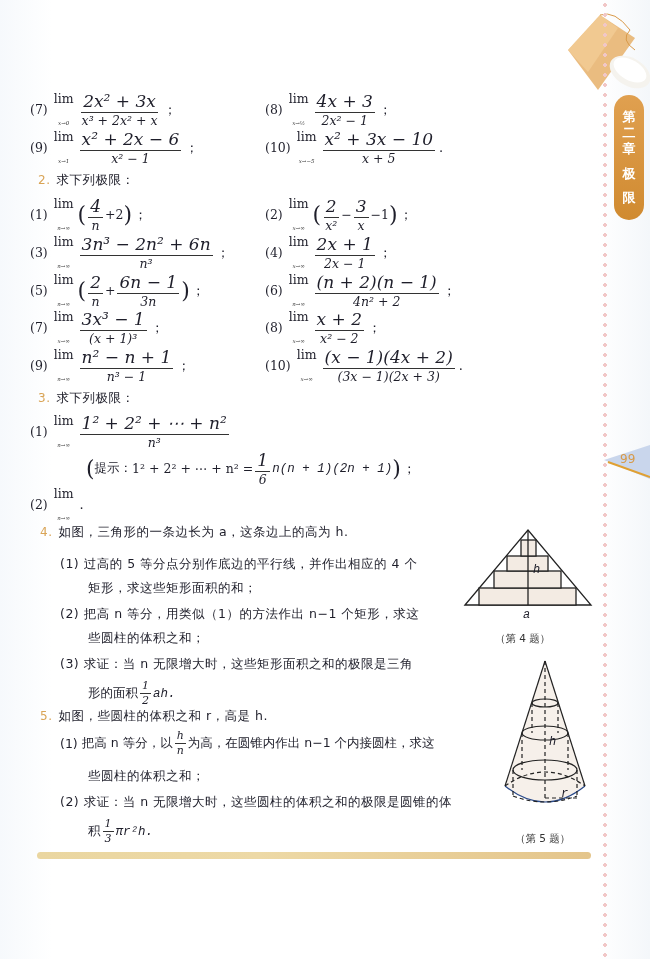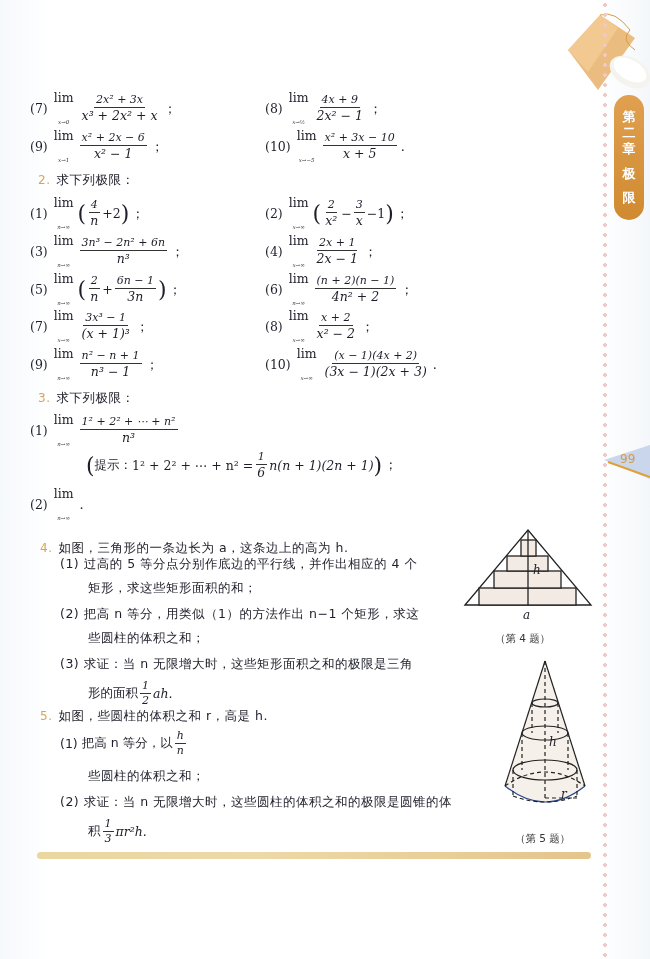--- a/index.html
+++ b/index.html
@@ -6,27 +6,27 @@
   body {
     width:650px; height:959px; position:relative; overflow:hidden;
     background:#fdfeff;
     font-family:"DejaVu Serif", serif;
     color:#1e1e2a;
     font-size:13px;
   }
   .page-bg { position:absolute; inset:0; background:linear-gradient(90deg,#f6f9fc 0%,#ffffff 8%,#ffffff 92%,#f4f7fa 100%); }
   .abs { position:absolute; }
   .math { font-family:"DejaVu Serif", serif; font-size:12.5px; white-space:nowrap; }
-  .math i, .ital { font-style:italic; }
+  .math i, .ital { font-style:italic;font-family:Liberation Mono, monospace; }
   .label { font-family:"DejaVu Serif", serif; font-size:12.5px; white-space:nowrap; }
   .lim { display:inline-flex; flex-direction:column; align-items:center; vertical-align:middle; margin:0 4px 0 6px; line-height:1;gap:13px; }
   .lim .l-top { font-size:12.5px; }
   .lim .l-sub { font-size:5.5px; font-style:italic; color:#333; margin-top:2px; }
   .frac { display:inline-flex; flex-direction:column; align-items:center; vertical-align:middle; line-height:1.1; margin:0 2px; }
-  .frac .num { padding:0 2px 1px; border-bottom:1px solid #333; font-style:italic; font-size:11px; }
+  .frac .num { padding:0 2px 1px; border-bottom:1px solid #333; font-style:italic; font-size:17px; }
   .frac .den { padding:1px 2px 0; font-style:italic; font-size:12.5px; }
   .frac.small .num, .frac.small .den { font-size:11px; }
   .paren { font-size:22px; vertical-align:middle; font-weight:200; }
   .row { position:absolute; display:flex; align-items:center; }
   .qnum { color:#d9a456; font-family:"DejaVu Sans", sans-serif; font-size:12px; margin-right:6px; }
   .cn { font-family:"DejaVu Sans", sans-serif; font-size:12.5px; }
   .text-line { position:absolute; font-family:"DejaVu Sans", sans-serif; font-size:12.5px; white-space:nowrap; letter-spacing:0.5px; }
   .punct { margin-left:2px; }
   
   .side-dots { position:absolute; left:603px; top:0; width:4px; height:959px;
@@ -85,21 +85,21 @@
     </span>
   <span class="punct">；</span>
 </div>
 <div class="row" style="left:265px;top:92px">
   <span class="label">(8)</span>
   <span class="lim">
       <span class="l-top">lim</span>
       <span class="l-sub">x→½</span>
     </span>
   <span class="frac">
-      <span class="num">4x + 9</span>
+      <span class="num">4x + 3</span>
       <span class="den">2x² − 1</span>
     </span>
   <span class="punct">；</span>
 </div>
 <div class="row" style="left:30px;top:130px">
   <span class="label">(9)</span>
   <span class="lim">
       <span class="l-top">lim</span>
       <span class="l-sub">x→1</span>
     </span>
@@ -297,21 +297,21 @@
 </div>
 <div class="row" style="left:30px;top:488px">
   <span class="label">(2)</span>
   <span class="lim">
       <span class="l-top">lim</span>
       <span class="l-sub">n→∞</span>
     </span>
   <span class="punct">.</span>
 </div>
 
-<div class="text-line" style="left:40px;top:540px">
+<div class="text-line" style="left:40px;top:524px">
   <span class="qnum">4.</span><span>如图，三角形的一条边长为 a，这条边上的高为 h.</span>
 </div>
 <div class="text-line" style="left:60px;top:556px">
   <span>(1)</span> <span>过高的 5 等分点分别作底边的平行线，并作出相应的 4 个</span>
 </div>
 <div class="text-line" style="left:88px;top:580px">矩形，求这些矩形面积的和；</div>
 <div class="text-line" style="left:60px;top:606px">
   <span>(2)</span> <span>把高 n 等分，用类似（1）的方法作出 n−1 个矩形，求这</span>
 </div>
 <div class="text-line" style="left:88px;top:630px">些圆柱的体积之和；</div>
@@ -344,20 +344,21 @@
 <div class="text-line" style="left:40px;top:708px">
   <span class="qnum">5.</span><span>如图，些圆柱的体积之和 r，高是 h.</span>
 </div>
 <div class="row" style="left:60px;top:730px">
   <span class="cn">(1)</span>&nbsp;
   <span class="cn">把高 n 等分，以</span>
   <span class="frac small">
       <span class="num">h</span>
       <span class="den">n</span>
     </span>
+  <span class="cn">为高，在圆锥内作出 n−1 个内接圆柱，求这</span>
 </div>
 <div class="text-line" style="left:88px;top:768px">些圆柱的体积之和；</div>
 <div class="text-line" style="left:60px;top:794px">
   <span>(2)</span> <span>求证：当 n 无限增大时，这些圆柱的体积之和的极限是圆锥的体</span>
 </div>
 <div class="row" style="left:88px;top:818px">
   <span class="cn">积</span>
   <span class="frac small">
       <span class="num">1</span>
       <span class="den">3</span>

